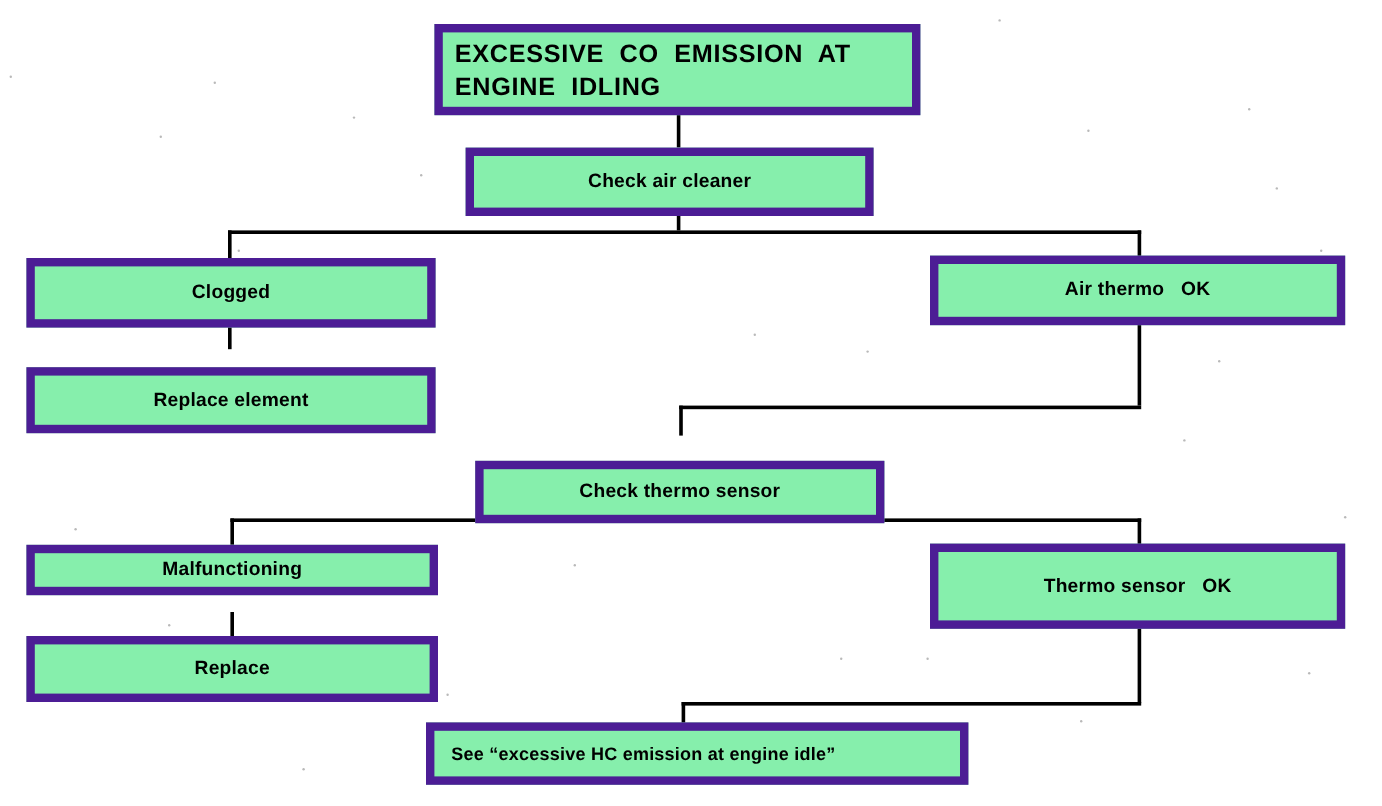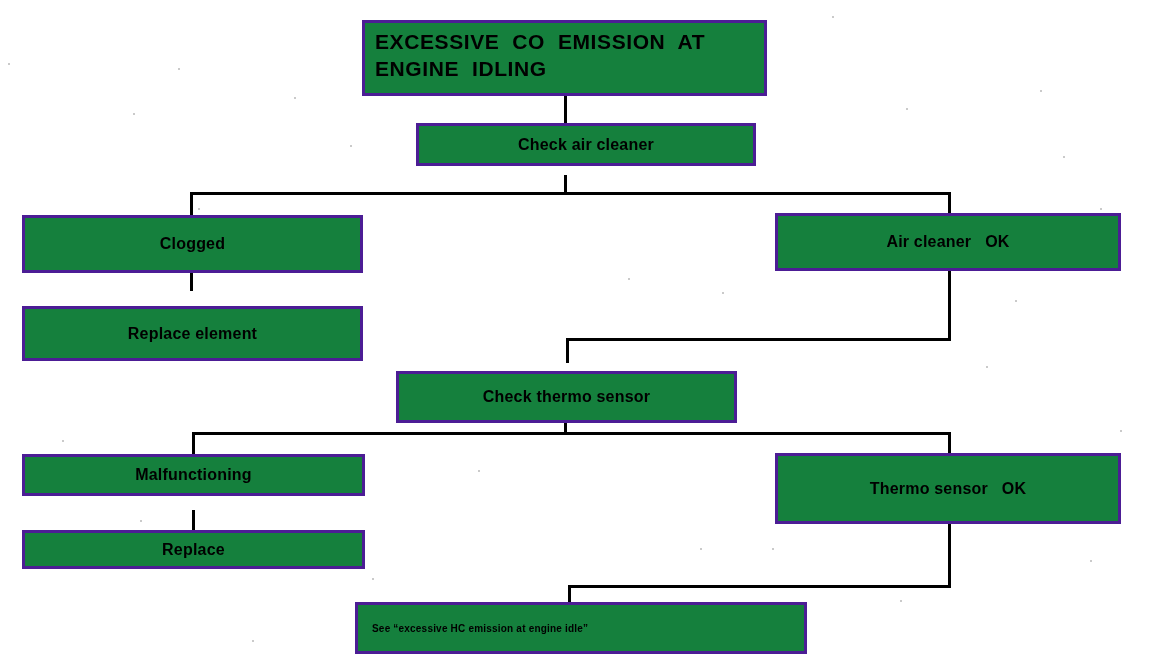--- a/index.html
+++ b/index.html
@@ -11,40 +11,40 @@
     position: relative;
     width: 1152px;
     height: 672px;
     background: #ffffff;
     font-family: "Liberation Sans", sans-serif;
     overflow: hidden;
   }
   .node {
     position: absolute;
     box-sizing: border-box;
-    border: 3px solid #4c1d95;
-    background: #15803d;
+    border: 7px solid #4c1d95;
+    background: #86efac;
     display: flex;
     align-items: center;
     color: #000000;
     font-weight: bold;
     letter-spacing: 0.2px;
     white-space: pre;
   }
   .node.center { justify-content: center; }
   .node.left   { justify-content: flex-start; padding-left: 14px; }
   .node.title {
     display: block;
     padding: 6px 0 0 10px;
     font-size: 21px;
     line-height: 1.28;
     letter-spacing: 0.6px;
   }
   .node.body { font-size: 16px; }
-  .node.body.small { font-size: 10px; }
+  .node.body.small { font-size: 15px; }
   .conn {
     position: absolute;
     background: #000000;
   }
   .speck {
     position: absolute;
     background: #b9b9b9;
     width: 2px;
     height: 2px;
     border-radius: 50%;
@@ -104,31 +104,31 @@
 
   <div class="conn" style="left:192px; top:510px; width:3px; height:20px;"></div>
 
   <div class="conn" style="left:948px; top:509px; width:3px; height:77px;"></div>
   <div class="conn" style="left:568px; top:585px; width:383px; height:3px;"></div>
   <div class="conn" style="left:568px; top:585px; width:3px; height:19px;"></div>
 
   <div class="node title" style="left:362px; top:20px; width:405px; height:76px;">EXCESSIVE  CO  EMISSION  AT
 ENGINE  IDLING</div>
 
-  <div class="node body center" style="left:416px; top:123px; width:340px; height:43px;">Check air cleaner</div>
+  <div class="node body center" style="left:388px; top:123px; width:340px; height:57px;">Check air cleaner</div>
 
   <div class="node body center" style="left:22px; top:215px; width:341px; height:58px;">Clogged</div>
 
   <div class="node body center" style="left:22px; top:291px; width:341px; height:55px;margin-top:15px;">Replace element</div>
 
-  <div class="node body center" style="left:775px; top:213px; width:346px; height:58px;">Air cleaner   OK</div>
+  <div class="node body center" style="left:775px; top:213px; width:346px; height:58px;">Air thermo   OK</div>
 
-  <div class="node body center" style="left:396px; top:371px; width:341px; height:52px;">Check thermo sensor</div>
+  <div class="node body center" style="left:396px; top:384px; width:341px; height:52px;">Check thermo sensor</div>
 
   <div class="node body center" style="left:22px; top:454px; width:343px; height:42px;">Malfunctioning</div>
 
-  <div class="node body center" style="left:22px; top:530px; width:343px; height:39px;">Replace</div>
+  <div class="node body center" style="left:22px; top:530px; width:343px; height:55px;">Replace</div>
 
   <div class="node body center" style="left:775px; top:453px; width:346px; height:71px;">Thermo sensor   OK</div>
 
   <div class="node body small left" style="left:355px; top:602px; width:452px; height:52px;">See “excessive HC emission at engine idle”</div>
 
 </div>
 
 </body></html>

